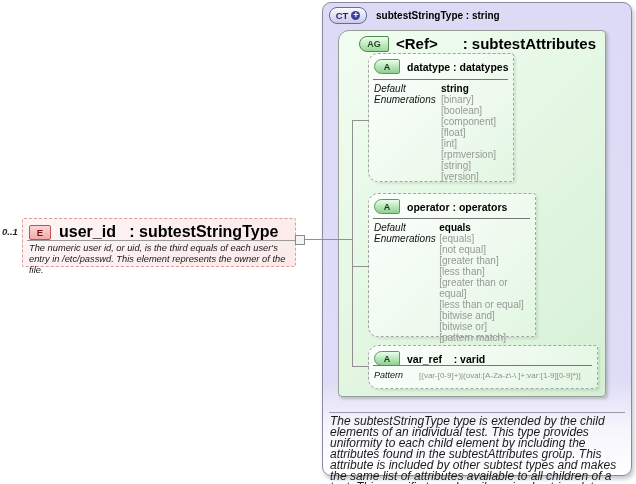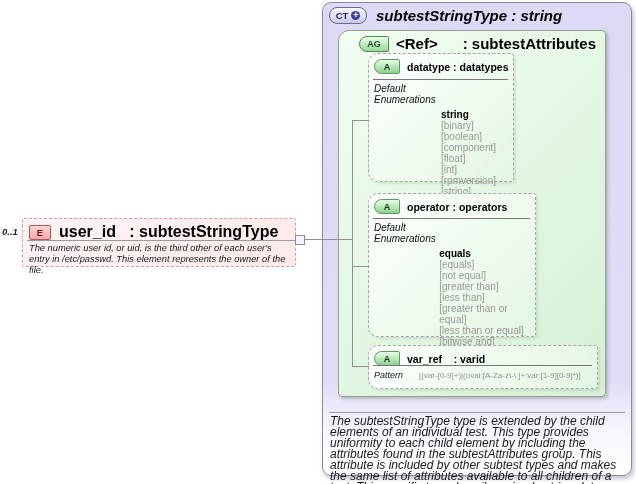--- a/index.html
+++ b/index.html
@@ -12,21 +12,21 @@
           background:linear-gradient(to bottom,#dcdaf5 0%,#dedcf6 80%,#f6f5fc 90%,#ffffff 100%);
           box-shadow:2px 3px 4px rgba(90,90,120,.35);}
   .ct-header{position:absolute;left:6px;top:4px;display:flex;align-items:center;gap:9px;}
   .ct-badge{display:inline-flex;align-items:center;justify-content:center;gap:3px;
             width:36px;height:15px;border:1px solid #6a6a96;border-radius:8px;
             background:linear-gradient(to bottom,#fbfbff,#c9c9e9);
             font-size:9.5px;font-weight:bold;color:#26266e;}
   .ct-plus{display:inline-flex;align-items:center;justify-content:center;
            width:9px;height:9px;border-radius:50%;background:#4040a0;color:#fff;
            font-size:9px;font-weight:bold;line-height:9px;}
-  .ct-title{font-size:15px;font-weight:bold;white-space:pre;font-style:italic;}
+  .ct-title{font-size:10px;font-weight:bold;white-space:pre;}
 
   
   .ag-box{position:absolute;left:15px;top:27px;width:266px;height:365px;
           border:1px solid #96a096;border-radius:11px 4px 4px 4px;
           background:linear-gradient(135deg,#f2fdf2 0%,#e2f6e2 55%,#d6efd6 100%);
           box-shadow:2px 2px 3px rgba(70,90,70,.30);}
   .ag-header{position:absolute;left:20px;top:4px;display:flex;align-items:center;gap:7px;}
   .ag-badge{display:inline-flex;align-items:center;justify-content:center;
             width:28px;height:14px;border:1px solid #4d8a4d;border-radius:8px 2px 2px 8px;
             background:linear-gradient(to bottom,#eaffea,#9cd89c);
@@ -39,21 +39,21 @@
             box-shadow:2px 2px 2px rgba(90,130,90,.15);}
   .attr-header{position:absolute;left:5px;top:5px;display:flex;align-items:center;gap:7px;}
   .a-badge{display:inline-flex;align-items:center;justify-content:center;
            width:24px;height:13px;border:1px solid #55a055;border-radius:8px 2px 2px 8px;
            background:linear-gradient(to bottom,#e9ffe9,#8fce8f);
            font-size:9px;font-weight:bold;color:#123812;}
   .attr-title{font-size:10.5px;font-weight:bold;white-space:pre;}
   .attr-sep{position:absolute;left:4px;right:5px;height:1px;background:#777;}
   .facet-rows{position:absolute;left:5px;display:flex;font-size:10px;line-height:11px;}
   .facet-labels{width:67px;font-style:italic;color:#111;}
-  .facet-values{color:#989898;margin-top:26px;}
+  .facet-values{color:#989898;}
   .facet-values .default-val{color:#000;font-weight:bold;}
   .pattern-row{position:absolute;left:5px;display:flex;gap:7px;font-size:9px;line-height:11px;align-items:baseline;}
   .pattern-label{font-style:italic;color:#111;}
   .pattern-value{font-size:8px;color:#8f8f8f;white-space:pre;}
 
   
   .doc-sep{position:absolute;left:6px;top:409px;width:296px;height:1px;background:#9a9aa8;}
   .ct-doc{position:absolute;left:7px;top:413px;width:297px;
           font-size:12px;font-style:italic;line-height:11px;color:#1a1a1a;}
 
@@ -169,21 +169,21 @@
     <div class="doc-sep"></div>
     <div class="ct-doc">The subtestStringType type is extended by the child elements of an individual test.  This type provides uniformity to each child element by including the attributes found in the subtestAttributes group.  This attribute is included by other subtest types and makes the same list of attributes available to all children of a test.  This specific type describes simple string data.</div>
   </div>
 
   <div class="element-box">
     <div class="element-header">
       <span class="e-badge">E</span>
       <span class="element-title">user_id   : subtestStringType</span>
     </div>
     <div class="element-sep"></div>
-    <div class="element-doc">The numeric user id, or uid, is the third other of each user's entry in /etc/passwd.  This element represents the owner of the file.</div>
+    <div class="element-doc">The numeric user id, or uid, is the third equals of each user's entry in /etc/passwd.  This element represents the owner of the file.</div>
   </div>
   <div class="cardinality">0..1</div>
 
   <div class="connector-square"></div>
   <div class="line" style="left:304px;top:239px;width:49px;height:1px;"></div>
   <div class="line" style="left:352px;top:120px;width:1px;height:247px;"></div>
   <div class="line" style="left:352px;top:120px;width:17px;height:1px;"></div>
   <div class="line" style="left:352px;top:266px;width:17px;height:1px;"></div>
   <div class="line" style="left:352px;top:366px;width:17px;height:1px;"></div>
 

